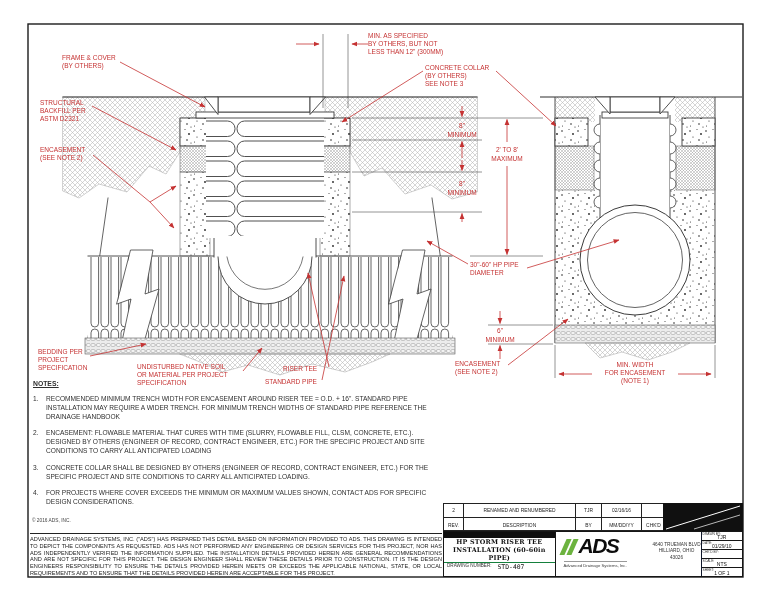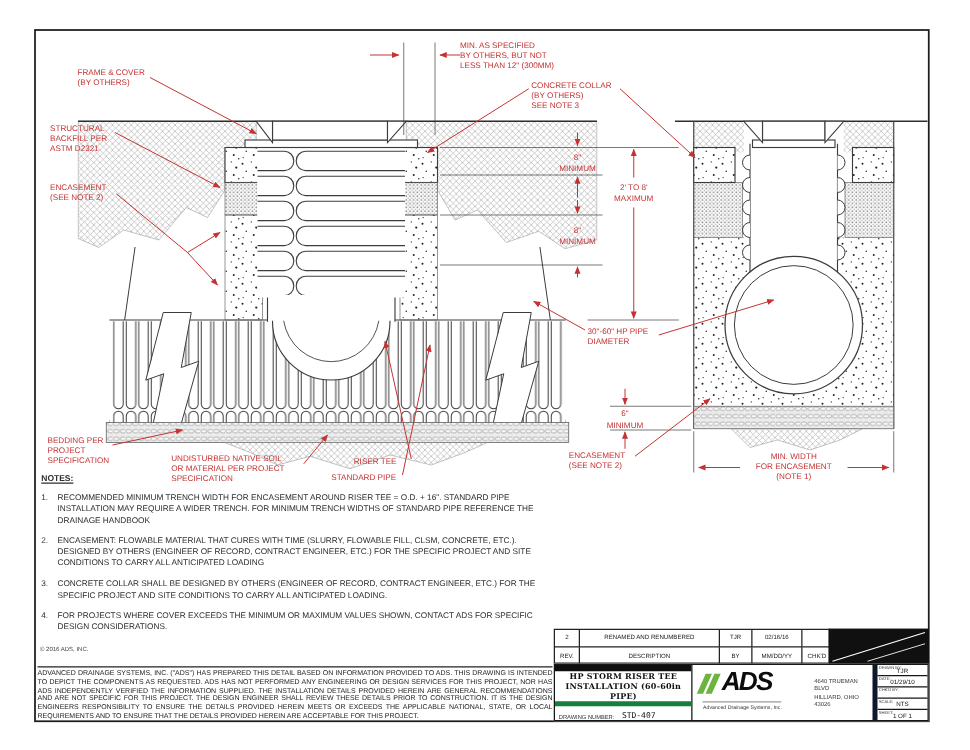--- a/index.html
+++ b/index.html
@@ -27,24 +27,24 @@
   #revtable .c:nth-child(5n){border-right:none;}
   #revtable .c:nth-child(n+6){border-bottom:none;}
   #fold{left:663px;top:503px;width:80px;height:28px;background:#101010;border:1px solid #111;}
   #fold svg{display:block;}
   
   #tblock{left:443px;top:531px;width:300px;height:46px;border:1px solid #161616;display:flex;background:#fff;}
   #tb-title{width:112px;border-right:1px solid #161616;display:flex;flex-direction:column;}
   #tb-title .bar{height:6px;background:#0f0f0f;}
   #tb-title .tt{flex:1;display:flex;flex-direction:column;align-items:center;justify-content:center;
     font-family:"DejaVu Serif",serif;font-weight:bold;font-size:6.4px;letter-spacing:.2px;color:#111;text-align:center;}
-  #tb-title .dn{height:13px;border-top:4px solid #15803d;display:flex;align-items:flex-end;padding:0 3px;}
+  #tb-title .dn{height:13px;border-top:1px solid #15803d;display:flex;align-items:flex-start;padding:0 3px;}
   #tb-title .dn .l{font-size:4.6px;color:#333;}
   #tb-title .dn .v{font-size:6.4px;color:#111;margin-left:6px;font-family:"DejaVu Sans Mono",monospace;}
-  #tb-logo{width:147px;border-right:4px solid #0f172a;position:relative;}
+  #tb-logo{width:147px;border-right:1px solid #0f172a;position:relative;text-align:center;}
   .logo-row{position:absolute;left:7px;top:5px;display:flex;align-items:flex-end;}
   .slash{display:inline-block;width:4.5px;height:16px;margin-right:2.5px;transform:skewX(-24deg);}
   .ads-word{font-size:21px;font-weight:900;font-style:italic;letter-spacing:-1.5px;color:#0c0c0c;line-height:.85;margin-left:2px;}
   .logo-sub{position:absolute;left:8px;top:29px;font-size:4.2px;color:#3a3a3a;border-top:1px solid #999;padding-top:1px;}
   .addr{position:absolute;left:97px;top:10px;font-size:4.7px;line-height:1.35;color:#333;}
   #tb-info{width:41px;display:flex;flex-direction:column;}
   #tb-info .row{flex:1;border-bottom:1px solid #161616;position:relative;}
   #tb-info .row:last-child{border-bottom:none;}
   #tb-info .lbl{position:absolute;left:1px;top:0px;font-size:3.3px;color:#333;}
   #tb-info .val{position:absolute;left:0;right:0;bottom:0px;text-align:center;font-size:5px;color:#111;}

